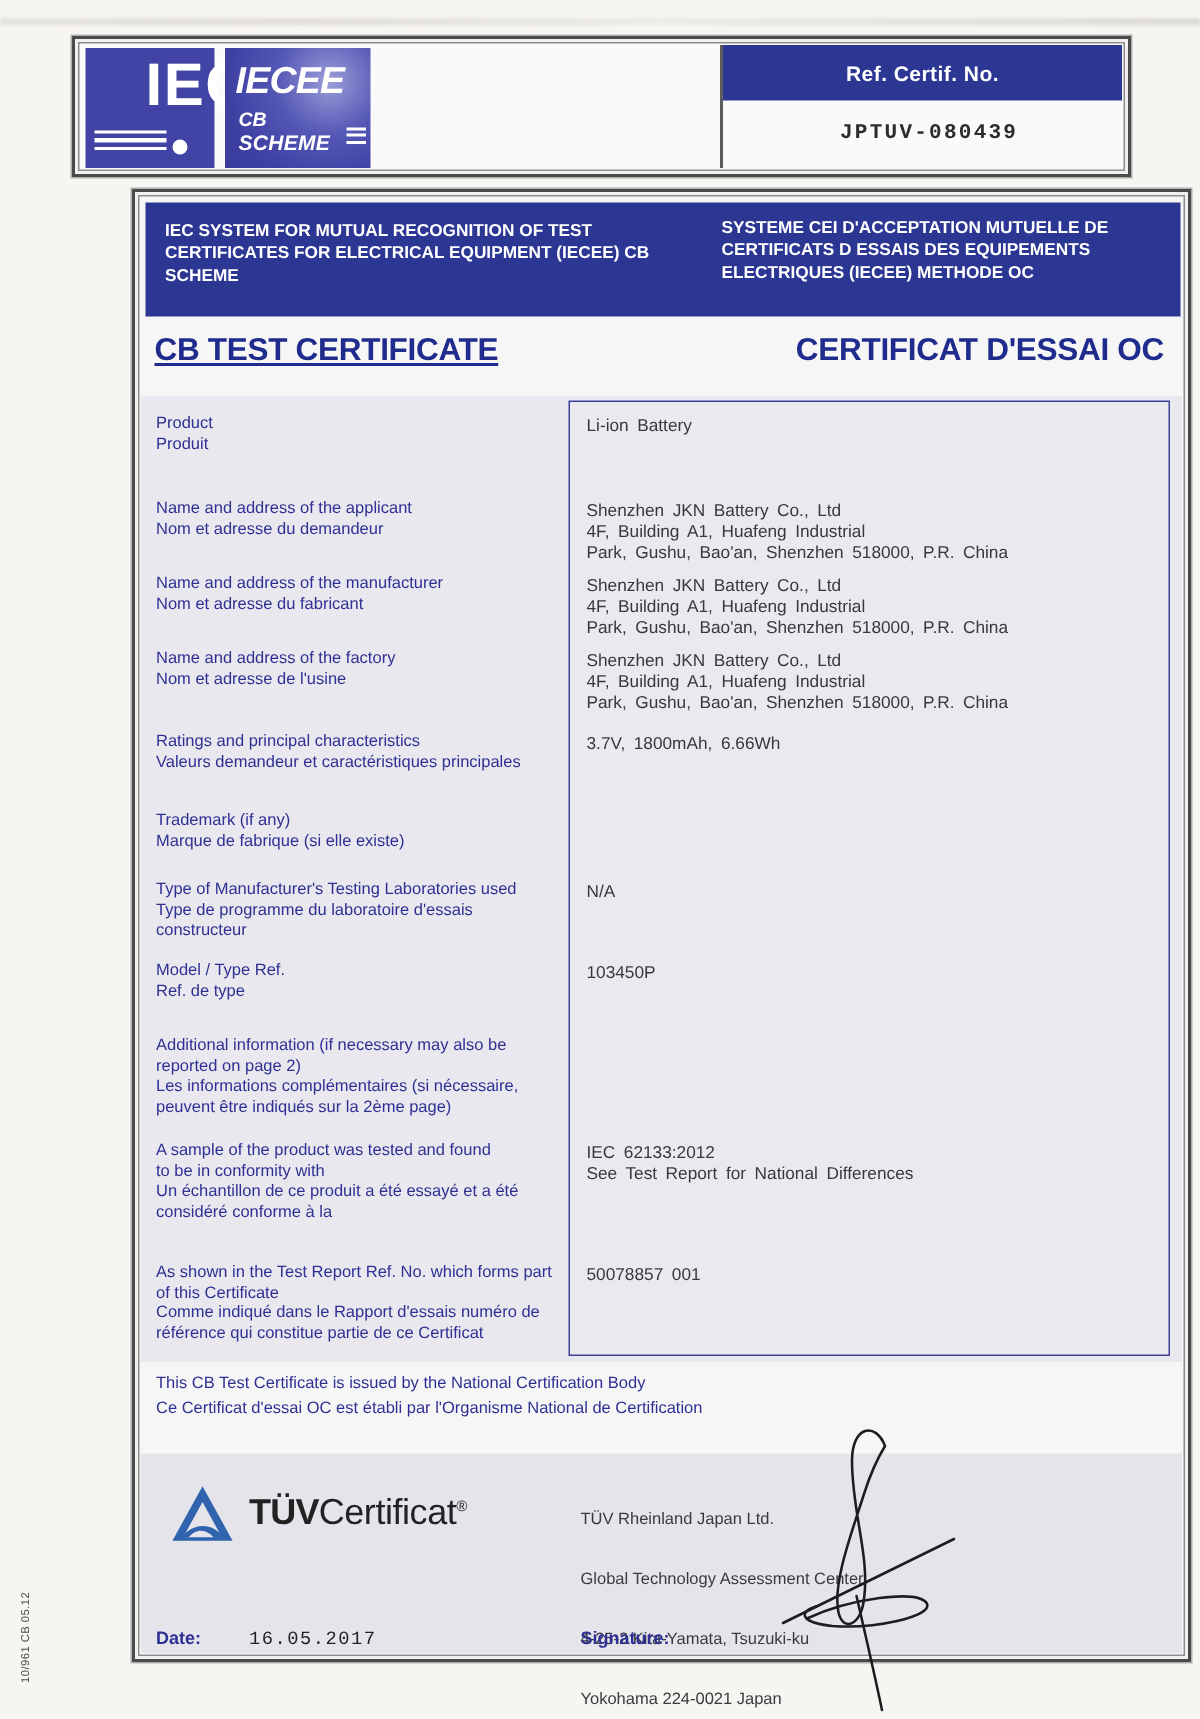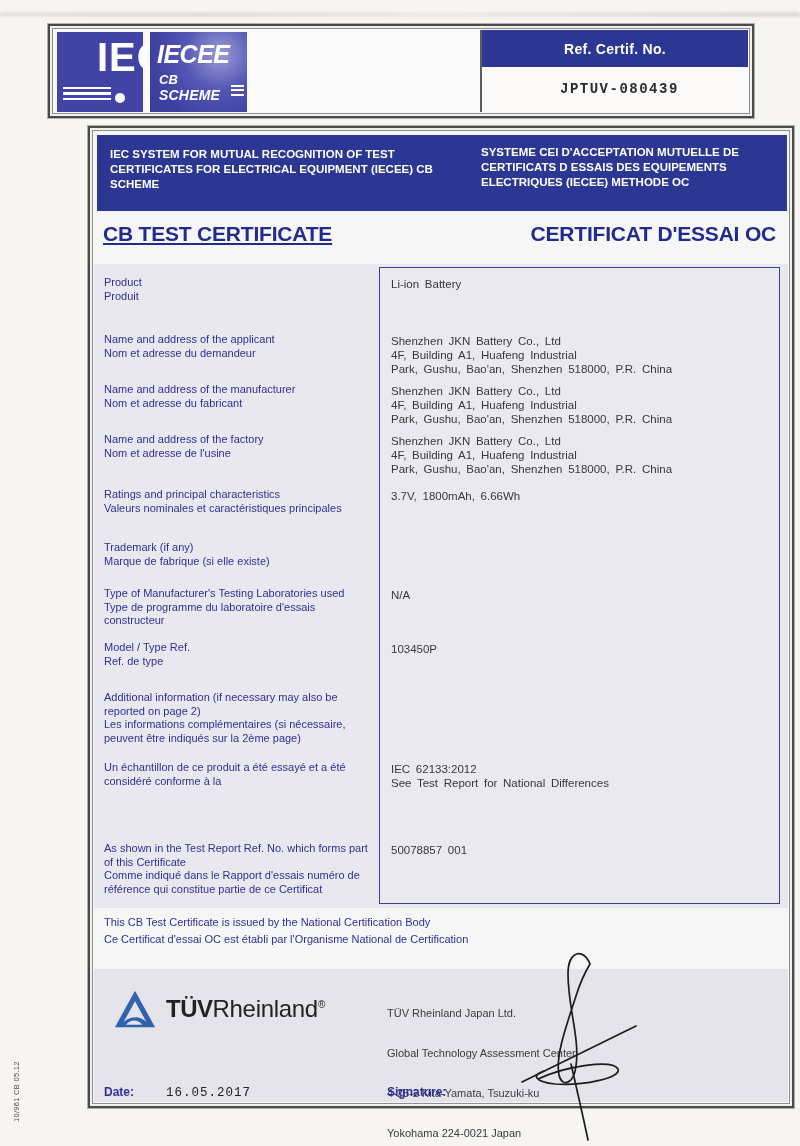--- a/index.html
+++ b/index.html
@@ -141,21 +141,21 @@
 4F, Building A1, Huafeng Industrial
 Park, Gushu, Bao'an, Shenzhen 518000, P.R. China</div>
     </div>
     <div class="row" style="top:305px">
       <div class="lab"><div>Name and address of the factory</div><div>Nom et adresse de l'usine</div></div>
       <div class="val">Shenzhen JKN Battery Co., Ltd
 4F, Building A1, Huafeng Industrial
 Park, Gushu, Bao'an, Shenzhen 518000, P.R. China</div>
     </div>
     <div class="row" style="top:360px">
-      <div class="lab"><div>Ratings and principal characteristics</div><div>Valeurs nominales et caractéristiques principales</div></div>
+      <div class="lab"><div>Ratings and principal characteristics</div><div>Valeurs demandeur et caractéristiques principales</div></div>
       <div class="val">3.7V, 1800mAh, 6.66Wh</div>
     </div>
     <div class="row" style="top:413px">
       <div class="lab"><div>Trademark (if any)</div><div>Marque de fabrique (si elle existe)</div></div>
       <div class="val"></div>
     </div>
     <div class="row" style="top:459px">
       <div class="lab"><div>Type of Manufacturer's Testing Laboratories used</div><div>Type de programme du laboratoire d'essais constructeur</div></div>
       <div class="val">N/A</div>
     </div>
@@ -163,21 +163,22 @@
       <div class="lab"><div>Model / Type Ref.</div><div>Ref. de type</div></div>
       <div class="val">103450P</div>
     </div>
     <div class="row" style="top:563px">
       <div class="lab"><div>Additional information (if necessary may also be
 reported on page 2)</div><div>Les informations complémentaires (si nécessaire,
 peuvent être indiqués sur la 2ème page)</div></div>
       <div class="val"></div>
     </div>
     <div class="row" style="top:633px">
-      <div class="lab"><div>Un échantillon de ce produit a été essayé et a été
+      <div class="lab"><div>A sample of the product was tested and found
+to be in conformity with</div><div>Un échantillon de ce produit a été essayé et a été
 considéré conforme à la</div></div>
       <div class="val">IEC 62133:2012
 See Test Report for National Differences</div>
     </div>
     <div class="row" style="top:714px">
       <div class="lab"><div>As shown in the Test Report Ref. No. which forms part
 of this Certificate</div><div>Comme indiqué dans le Rapport d'essais numéro de
 référence qui constitue partie de ce Certificat</div></div>
       <div class="val">50078857 001</div>
     </div>
@@ -186,21 +187,21 @@
       <div>This CB Test Certificate is issued by the National Certification Body</div>
       <div>Ce Certificat d'essai OC est établi par l'Organisme National de Certification</div>
     </div>
 
     <div class="tuv-logo">
       <svg class="tuv-tri" width="42" height="40" viewBox="0 0 44 40">
         <polygon points="22,1 43,39 1,39" fill="#2f63ad"></polygon>
         <polygon points="22,12 35.5,36.5 8.5,36.5" fill="#e5e4ea"></polygon>
         <path d="M 7,37 C 15,27 28,25 37,37 L 30,37 C 24,30 17,31 12,37 Z" fill="#2f63ad"></path>
       </svg>
-      <div class="tuv-wordmark"><span class="b">TÜV</span><span class="r">Rheinland</span><sup>®</sup></div>
+      <div class="tuv-wordmark"><span class="b">TÜV</span><span class="r">Certificat</span><sup>®</sup></div>
     </div>
 
     <div class="address">
       <div>TÜV Rheinland Japan Ltd.</div>
       <div>Global Technology Assessment Center</div>
       <div>4-25-2 Kita-Yamata, Tsuzuki-ku</div>
       <div>Yokohama 224-0021 Japan</div>
       
       
       

